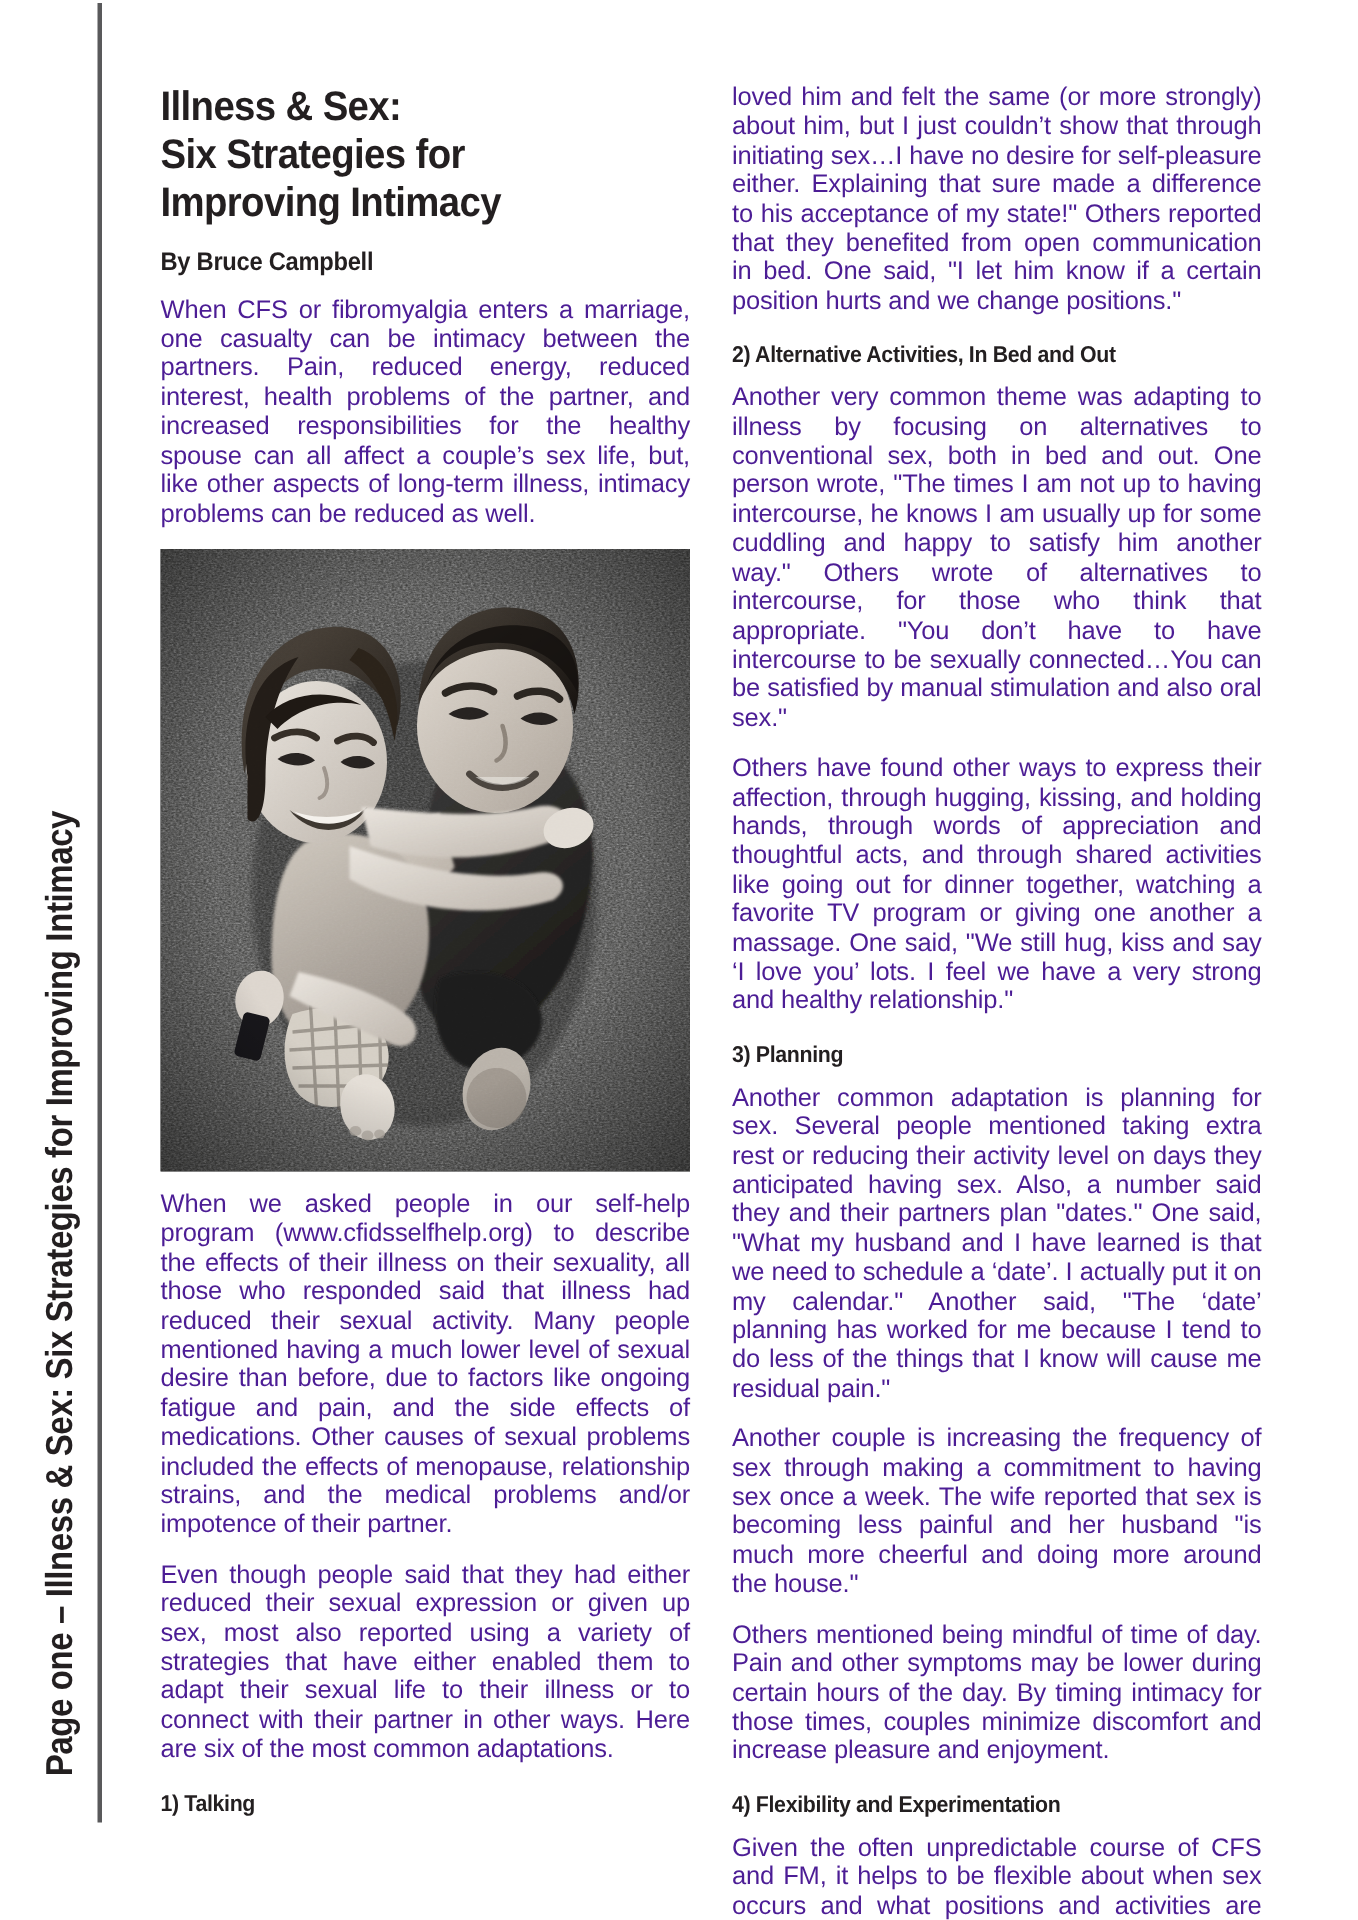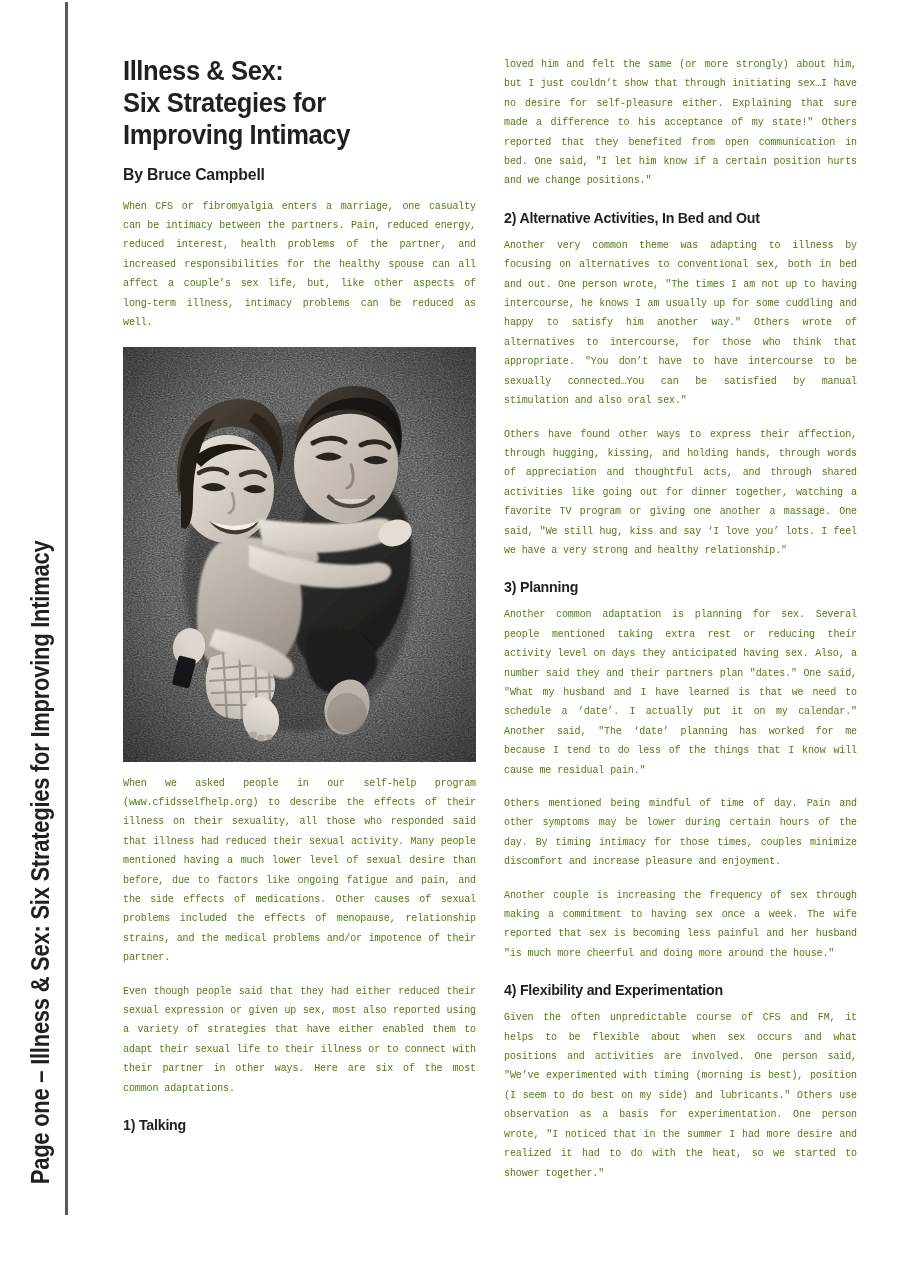--- a/index.html
+++ b/index.html
@@ -59,21 +59,21 @@
     color: #231f20;
     white-space: nowrap;
     transform: scaleX(0.88);
     transform-origin: left center;
     padding-left: 35px;
   }
 
   
   .content {
     position: absolute;
-    left: 123px;
+    left: 107px;
     top: 0;
     width: 744px;
     height: 1280px;
   }
   .col {
     position: absolute;
     top: 55px;
     width: 353px;
   }
   .col-left  { left: 0px; }
@@ -110,26 +110,26 @@
     font-size: 15.3px;
     letter-spacing: -0.25px;
     color: #231f20;
     transform: scaleX(0.93);
     transform-origin: left top;
   }
 
   
   p.body {
     margin: 0 0 14px 0;
-    font-family: Liberation Mono, monospace;
-    font-size: 10px;
+    font-family: Liberation Sans, sans-serif;
+    font-size: 17px;
     line-height: 19.4px;
     text-align: justify;
     text-justify: inter-word;
-    color: #4d7c0f;
+    color: #4c1d95;
     letter-spacing: -0.12px;
     word-spacing: 0.1px;
   }
   p.body.first { margin-top: 12px; }
 
   
   .photo {
     position: relative;
     width: 353px;
     height: 415px;
@@ -327,23 +327,23 @@
       <h3 class="sect">2) Alternative Activities, In Bed and Out</h3>
 
       <p class="body">Another very common theme was adapting to illness by focusing on alternatives to conventional sex, both in bed and out. One person wrote, "The times I am not up to having intercourse, he knows I am usually up for some cuddling and happy to satisfy him another way." Others wrote of alternatives to intercourse, for those who think that appropriate. "You don’t have to have intercourse to be sexually connected…You can be satisfied by manual stimulation and also oral sex."</p>
 
       <p class="body">Others have found other ways to express their affection, through hugging, kissing, and holding hands, through words of appreciation and thoughtful acts, and through shared activities like going out for dinner together, watching a favorite TV program or giving one another a massage. One said, "We still hug, kiss and say ‘I love you’ lots. I feel we have a very strong and healthy relationship."</p>
 
       <h3 class="sect">3) Planning</h3>
 
       <p class="body">Another common adaptation is planning for sex. Several people mentioned taking extra rest or reducing their activity level on days they anticipated having sex. Also, a number said they and their partners plan "dates." One said, "What my husband and I have learned is that we need to schedule a ‘date’. I actually put it on my calendar." Another said, "The ‘date’ planning has worked for me because I tend to do less of the things that I know will cause me residual pain."</p>
 
+      <p class="body">Another couple is increasing the frequency of sex through making a commitment to having sex once a week. The wife reported that sex is becoming less painful and her husband "is much more cheerful and doing more around the house."</p>
+
       <p class="body">Others mentioned being mindful of time of day. Pain and other symptoms may be lower during certain hours of the day. By timing intimacy for those times, couples minimize discomfort and increase pleasure and enjoyment.</p>
-
-      <p class="body">Another couple is increasing the frequency of sex through making a commitment to having sex once a week. The wife reported that sex is becoming less painful and her husband "is much more cheerful and doing more around the house."</p>
 
       <h3 class="sect">4) Flexibility and Experimentation</h3>
 
       <p class="body">Given the often unpredictable course of CFS and FM, it helps to be flexible about when sex occurs and what positions and activities are involved. One person said, "We’ve experimented with timing (morning is best), position (I seem to do best on my side) and lubricants." Others use observation as a basis for experimentation. One person wrote, "I noticed that in the summer I had more desire and realized it had to do with the heat, so we started to shower together."</p>
     </div>
 
   </div>
 </div>
 
 </body></html>

